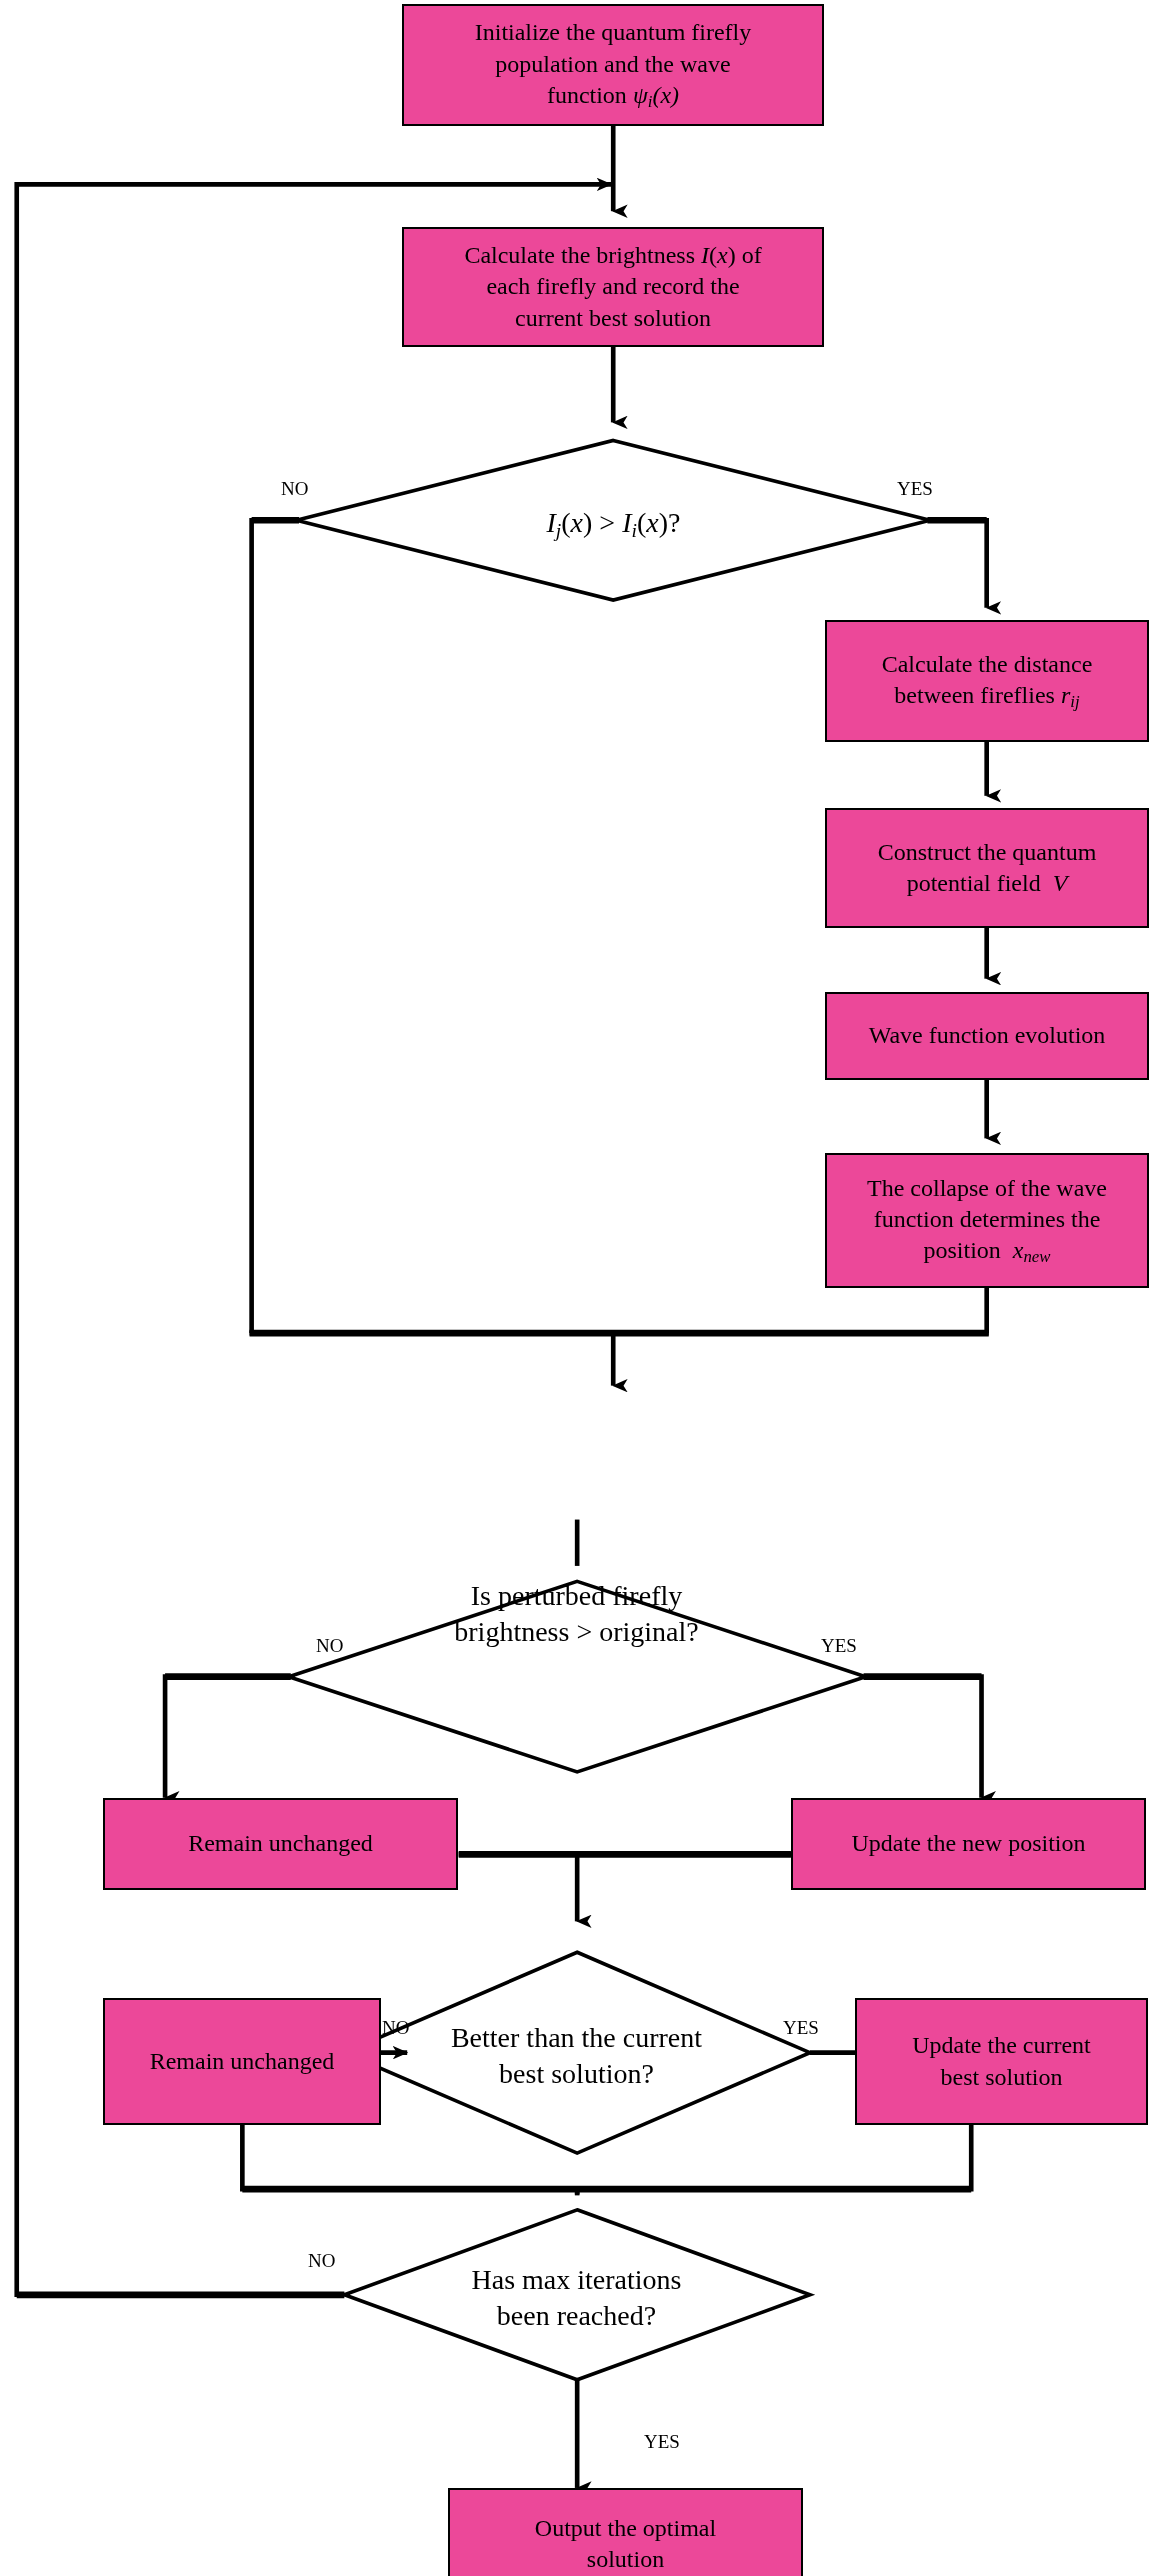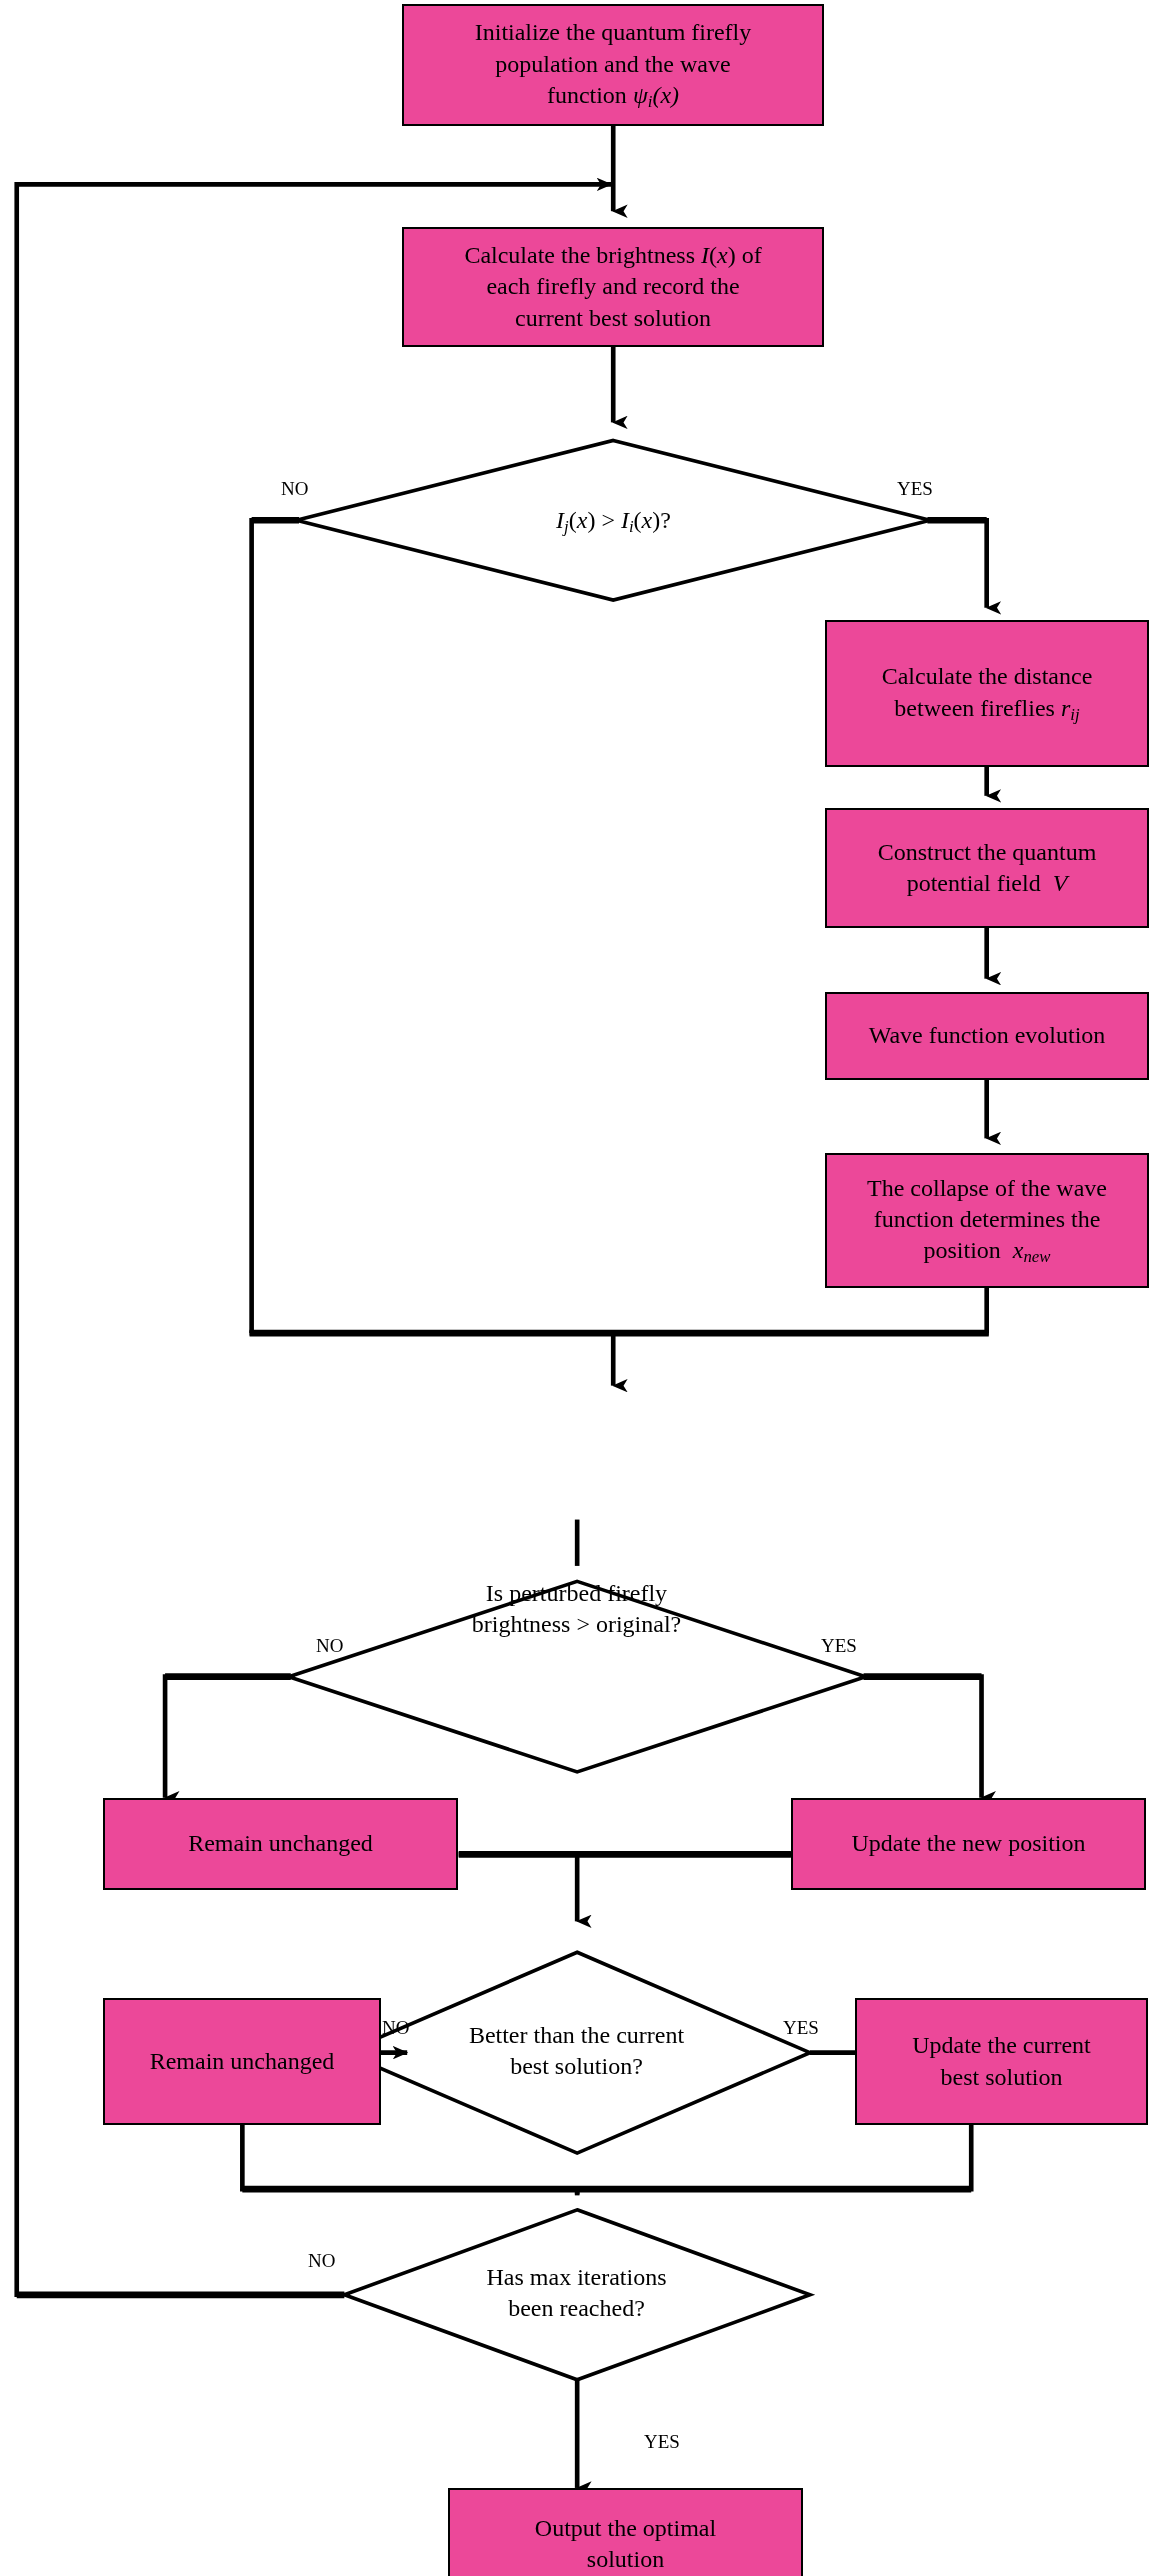--- a/index.html
+++ b/index.html
@@ -48,21 +48,21 @@
     display: block;
     width: 100%;
     text-align: center;
     white-space: pre-line;
   }
   .diamond-label {
     position: absolute;
     text-align: center;
     color: #000000;
     font-family: "Liberation Serif", serif;
-    font-size: 24px;
+    font-size: 28px;
     line-height: 1.30;
     white-space: pre-line;
     pointer-events: none;
   }
   .edge-label {
     position: absolute;
     color: #000000;
     font-family: "Liberation Serif", serif;
     font-size: 19px;
     line-height: 1.1;
@@ -169,21 +169,21 @@
   </svg>
 
   <div class="node-box" style="left:402px; top:4.1px; width:422px; height:122px;">
     <span class="node-label">Initialize the quantum firefly<br>population and the wave<br>function <span class="math">ψ<sub>i</sub></span><span class="math">(x)</span></span>
   </div>
 
   <div class="node-box" style="left:402px; top:227px; width:422px; height:120px;">
     <span class="node-label">Calculate the brightness <span class="math">I</span>(<span class="math">x</span>) of<br>each firefly and record the<br>current best solution</span>
   </div>
 
-  <div class="node-box" style="left:825px; top:620px; width:324px; height:147px;">
+  <div class="node-box" style="left:825px; top:620px; width:324px; height:122px;">
     <span class="node-label">Calculate the distance<br>between fireflies <span class="math">r<sub>ij</sub></span></span>
   </div>
 
   <div class="node-box" style="left:825px; top:808px; width:324px; height:120px;">
     <span class="node-label">Construct the quantum<br>potential field&nbsp; <span class="math">V</span></span>
   </div>
 
   <div class="node-box" style="left:825px; top:992px; width:324px; height:88px;">
     <span class="node-label">Wave function evolution</span>
   </div>

